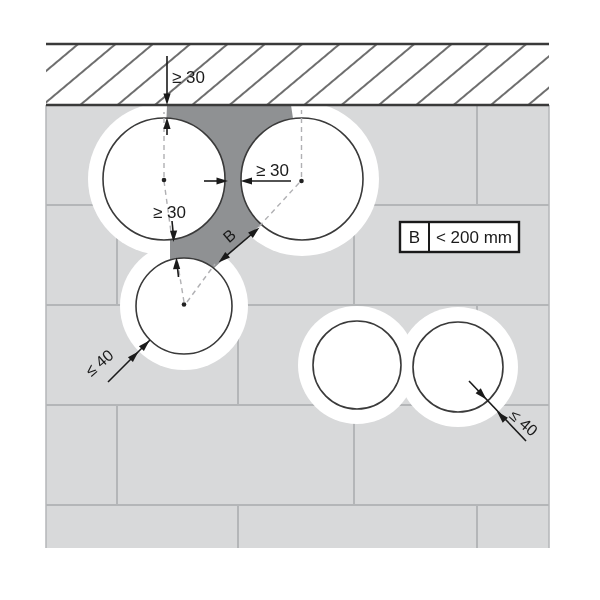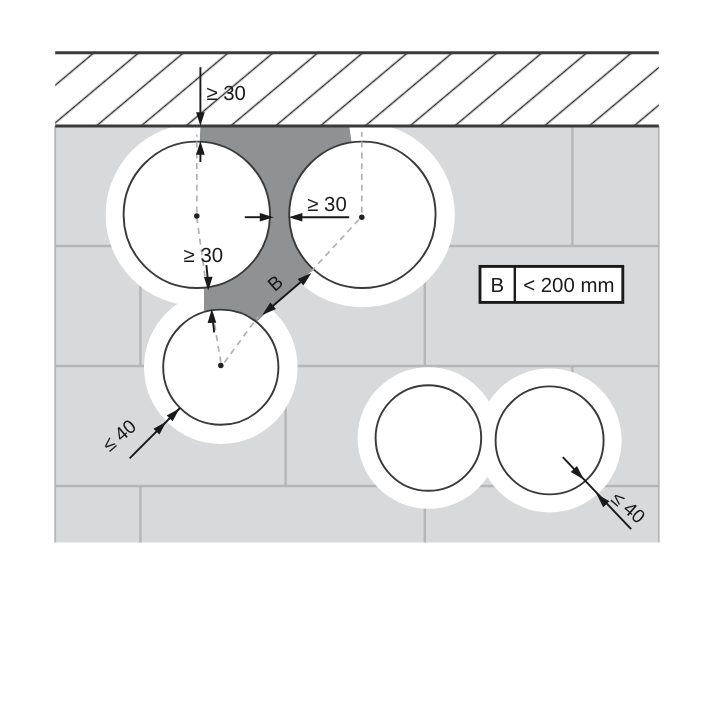--- a/index.html
+++ b/index.html
@@ -1,16 +1,16 @@
 <!DOCTYPE html>
 <html style="--background: #ffffff; --wall: #d8d9da; --wall-joints: #b4b6b8; --slab-hatch-lines: #2f2f2f; --infill: #8f9193; --pipe-fill: #ffffff; --outline: #3a3a3a; --dimension: #1a1a1a; --dashed-guides: #b0b0b3;"><head>
 <meta charset="utf-8">
 <style>
   html,body{margin:0;padding:0;background:#ffffff;}
-  .stage{width:600px;height:452px;position:relative;background:var(--background,#fff);
+  .stage{width:600px;height:548px;position:relative;background:var(--background,#fff);
          font-family:"Liberation Sans", sans-serif;}
   svg{display:block;}
   .wall{fill:var(--wall,#d8d9da);}
   .wall-edge{stroke:var(--wall-joints,#b4b6b8);stroke-width:1.5;fill:none;}
   .joint{stroke:var(--wall-joints,#b4b6b8);stroke-width:2;fill:none;}
   .halo{fill:var(--pipe-fill,#ffffff);}
   .infill{fill:var(--infill,#8f9193);fill-rule:evenodd;}
   .pipe{fill:var(--pipe-fill,#ffffff);stroke:var(--outline,#3a3a3a);stroke-width:1.6;}
   .slab-line{stroke:var(--outline,#2e2e2e);stroke-width:2.4;fill:none;}
   .hatch-line{stroke:var(--slab-hatch-lines,#2f2f2f);stroke-width:1.4;}

